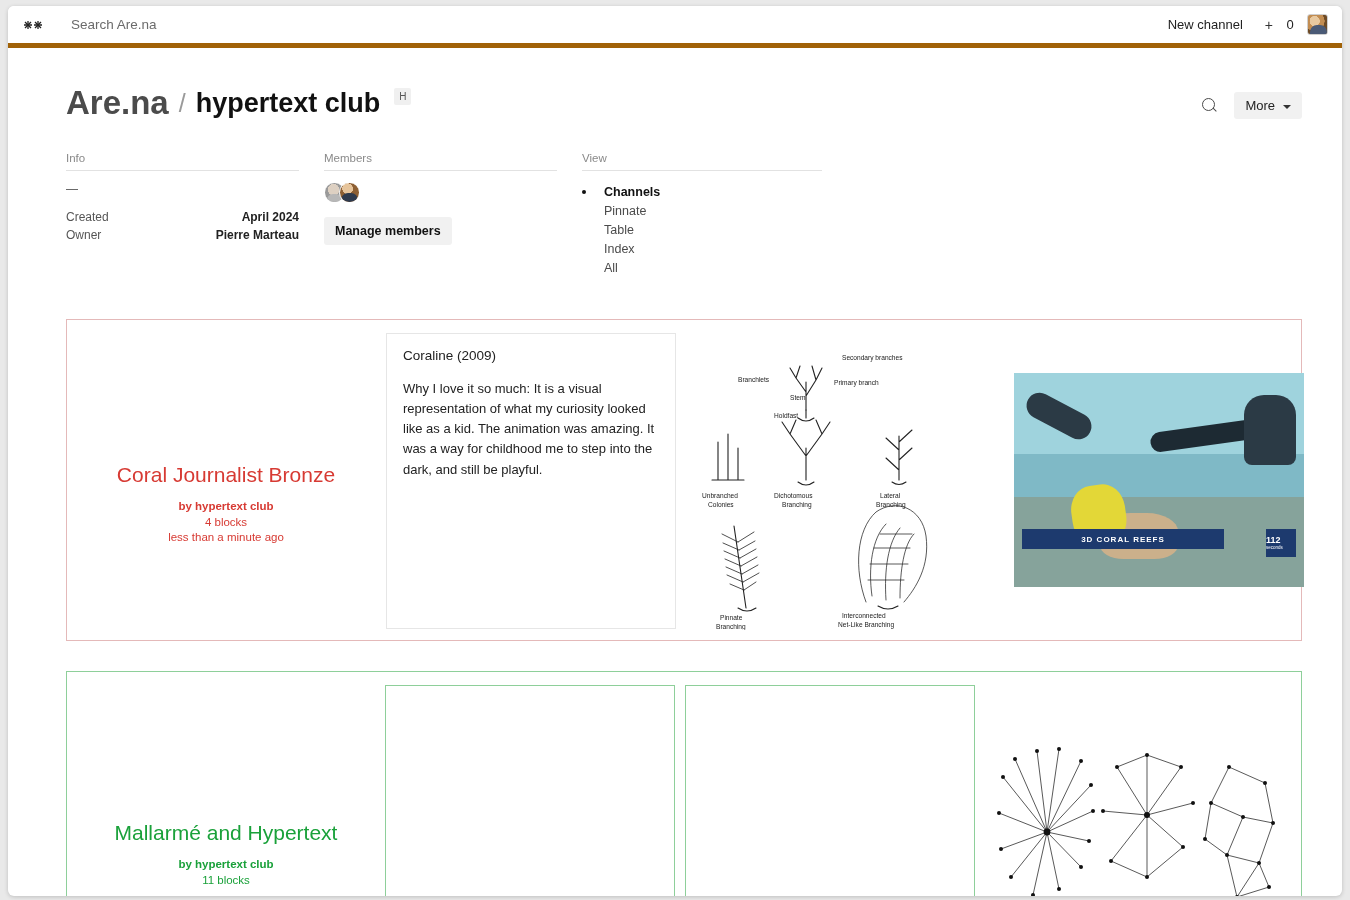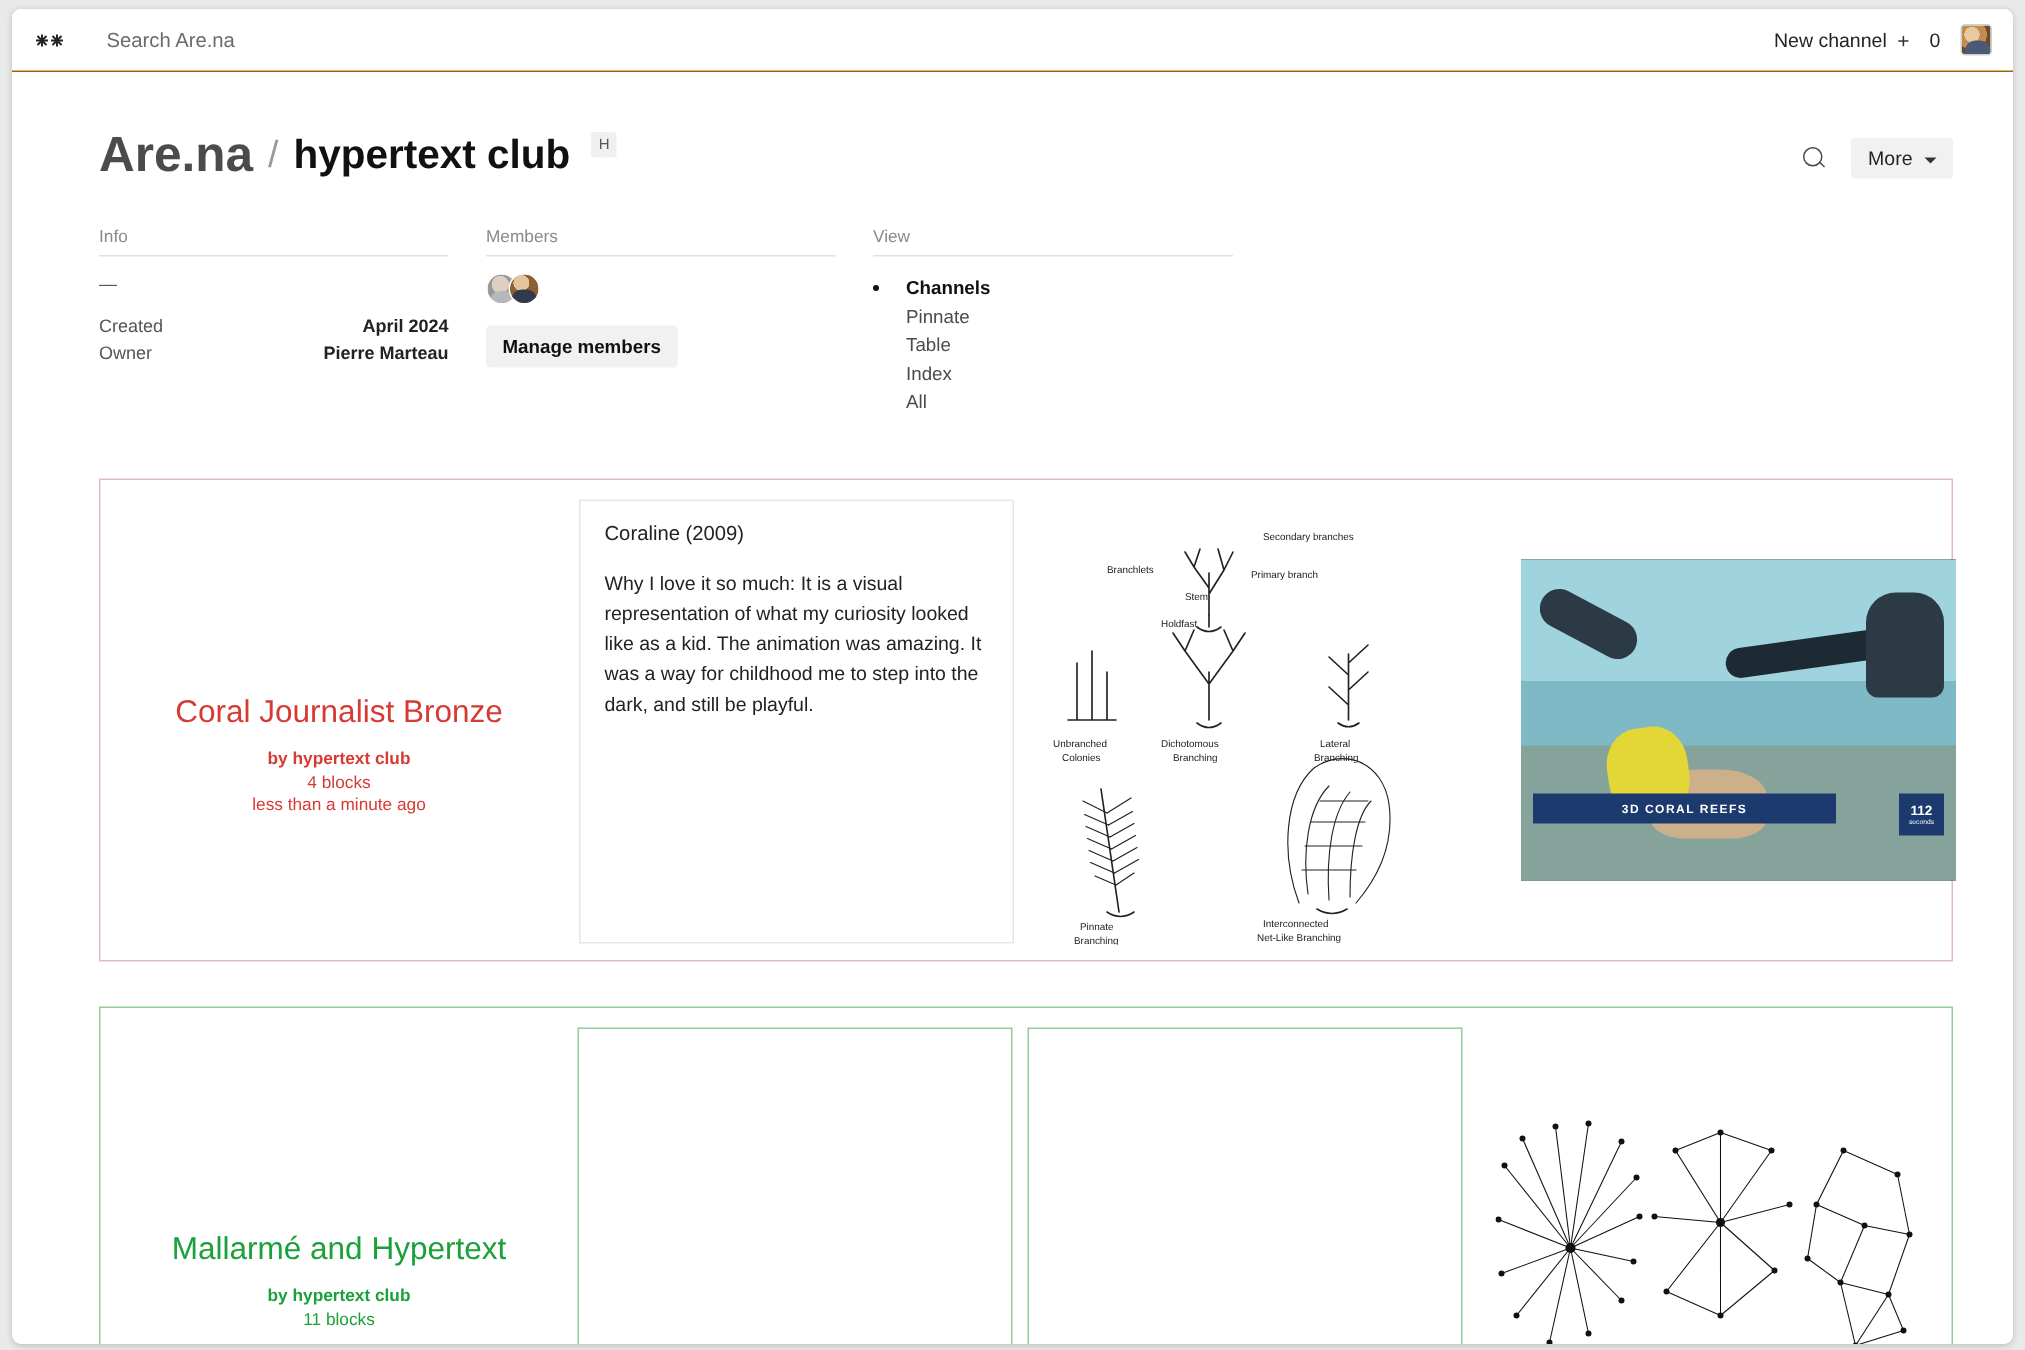--- a/index.html
+++ b/index.html
@@ -18,21 +18,21 @@
     border-radius: 6px;
     overflow: hidden;
     box-shadow: 0 1px 4px rgba(0,0,0,0.18);
   }
   
   .topbar {
     height: 42px;
     display: flex;
     align-items: center;
     padding: 0 14px 0 12px;
-    border-bottom: 1px solid #a16207;
+    border-bottom: 5px solid #a16207;
     background: #fff;
   }
   .logo {
     width: 26px; height: 26px;
     display: flex; align-items: center; justify-content: center;
     color: #222;
     font-size: 17px;
     letter-spacing: -1px;
     cursor: pointer;
   }
@@ -46,21 +46,21 @@
     margin-left: auto;
     display: flex;
     align-items: center;
     gap: 12px;
   }
   .new-channel {
     font-size: 13px;
     color: #222;
     display: flex;
     align-items: center;
-    gap: 7px;
+    gap: 22px;
     cursor: pointer;
   }
   .new-channel .plus { font-size: 14px; color: #333; }
   .notif-count {
     font-size: 13px;
     color: #222;
     min-width: 10px;
     text-align: center;
     cursor: pointer;
   }
@@ -356,21 +356,21 @@
     font-size: 8px; color: #fff; letter-spacing: 1px; font-weight: 700;
   }
   .video .badge {
     position: absolute; right: 8px; bottom: 30px;
     width: 30px; height: 28px;
     background: #1d3a6e;
     color: #fff;
     font-size: 9px;
     font-weight: 700;
     display: flex; flex-direction: column;
-    align-items: center; justify-content: center;
+    align-items: flex-start; justify-content: center;
     line-height: 1;
   }
   .video .badge small { font-size: 4.5px; font-weight: 400; margin-top: 1px; }
   .green-cell {
     flex: 0 0 290px;
     margin: 13px 10px 13px 0;
     border: 1px solid #8ecf9a;
     height: 296px;
     display: flex;
     flex-direction: column;

